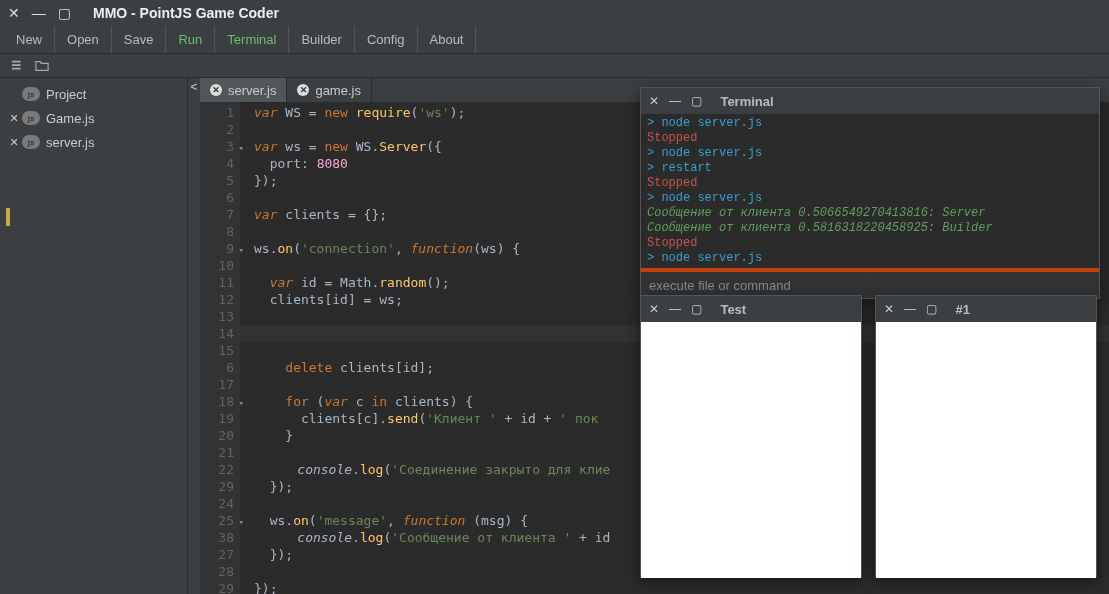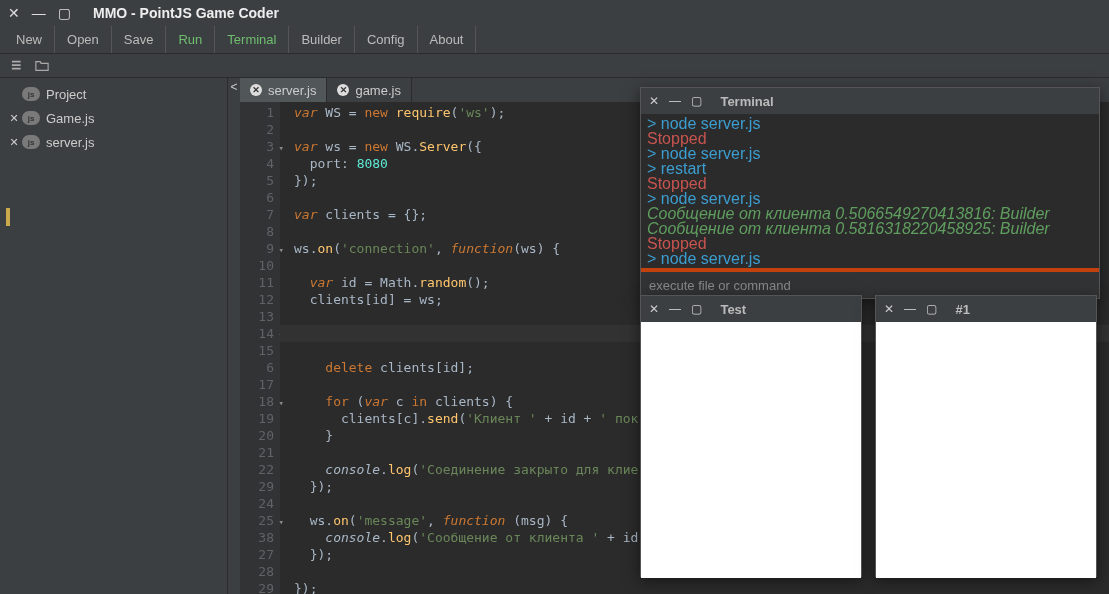--- a/index.html
+++ b/index.html
@@ -16,21 +16,21 @@
 
 .menubar { height: 28px; background: #3c3f41; display: flex; align-items: stretch; padding-left: 4px; border-bottom: 1px solid #2b2b2b;}
 .menubar .mi { padding: 0 12px; display: flex; align-items: center; color: #bbb; cursor: pointer; }
 .menubar .mi.green { color: #6fbd6f; }
 .menubar .mi.sep { border-right: 1px solid #555; }
 
 .toolstrip { height: 24px; background: #3c3f41; display: flex; align-items: center; padding-left: 6px; border-bottom: 1px solid #2b2b2b;}
 .toolstrip .ico { width: 24px; height: 18px; display: flex; align-items: center; justify-content: center; cursor: pointer; }
 
 .main { position: absolute; top: 78px; left: 0; right: 0; bottom: 0; display: flex; }
-.sidebar { width: 228px; background: #3c3f41; border-right: 1px solid #2b2b2b;}
+.sidebar { width: 188px; background: #3c3f41; border-right: 1px solid #2b2b2b;}
 .split-handle { width: 12px; background: #3c3f41; display:flex; align-items:flex-start; justify-content:center; padding-top:2px; color:#ccc; font-size:12px;}
 .editor-area { flex: 1; background: #2b2b2b; position: relative; overflow: hidden;}
 
 .tree { padding-top: 4px; }
 .tree-row { display: flex; align-items: center; height: 24px; padding-left: 6px; cursor: pointer; }
 .tree-row .x { width: 16px; color: #ccc; font-size: 11px; text-align:center; }
 .tree-row .lbl { color: #ccc; }
 .badge-js { width:18px; height:14px; border-radius:7px; background:#7a7a7a; display:inline-flex; align-items:center; justify-content:center; font-size:8px; color:#333; margin-right:6px; font-weight:700;}
 
 .tabs { height: 24px; display: flex; background: #3c3f41; }
@@ -41,33 +41,33 @@
 .code-wrap { position: absolute; top: 24px; left: 0; right: 0; bottom: 0; display: flex; font-family: "Consolas", monospace; font-size: 13px; line-height: 17px;}
 .gutter { width: 40px; background: #313335; text-align: right; color: #606366; padding: 2px 6px 0 0;}
 .gutter .ln { height: 17px; position:relative;}
 .gutter .fold { position:absolute; right:-10px; top:2px; color:#888; font-size:9px;}
 .code { flex: 1; padding: 2px 0 0 14px; color: #a9b7c6; white-space: pre; position: relative;}
 .code .line { height: 17px; }
 .code .hl { background: #323232; position:absolute; left:0; right:0; height:17px; z-index:0;}
 .kw { color: #cc7832; font-style: italic;}
 .kw2 { color: #cc7832; }
 .str { color: #6a8759; }
-.num { color: #5eead4; }
+.num { color: #f9a8d4; }
 .id { color: #a9b7c6; }
 .fn { color: #ffc66d; }
 .op { color: #a9b7c6; }
-.cons { color: #a9b7c6; font-style:italic;}
+.cons { color: #a9b7c6; font-style:italic;margin-left:12px;}
 
 .panel { position: absolute; background: #3c3f41; border: 1px solid #555; box-shadow: 0 4px 14px rgba(0,0,0,0.5);}
 .panel-head { height: 26px; display: flex; align-items: center; padding: 0 8px; background: #3c3f41; color:#aaa;}
 .panel-head .wc { margin-right: 10px; font-size: 12px; cursor:pointer; color:#ccc;}
 .panel-head .ptitle { margin-left: 8px; color:#bbb; font-weight:600;}
 .panel-body { background: #2b2b2b; }
 .panel.white .panel-body { background: #fff; }
-.term-lines { padding: 2px 6px; font-family: Liberation Sans, sans-serif; font-size: 16px; line-height: 15px;}
+.term-lines { padding: 2px 6px; font-family: Liberation Mono, monospace; font-size: 12px; line-height: 15px;}
 .term-lines .tl { white-space: pre; }
 .t-blue { color: #3c9dd0; }
 .t-red { color: #c75450; }
 .t-green { color: #5f9e5f; font-style: italic;}
 .term-input { border-top:4px solid #c2410c; padding: 6px 8px; color:#888; height:30px; background:#313335;}
 .svg-ico { width:16px; height:14px; }
 .modified-bar { position:absolute; left:6px; top:130px; width:4px; height:18px; background:#c9a94b; }
 </style>
 </head>
 <body>
@@ -185,21 +185,21 @@
     <span class="ptitle">Terminal</span>
   </div>
   <div class="panel-body">
     <div class="term-lines" id="termlines">
         <div class="tl t-blue">&gt; node server.js</div>
         <div class="tl t-red">Stopped</div>
         <div class="tl t-blue">&gt; node server.js</div>
         <div class="tl t-blue">&gt; restart</div>
         <div class="tl t-red">Stopped</div>
         <div class="tl t-blue">&gt; node server.js</div>
-        <div class="tl t-green">Сообщение от клиента 0.5066549270413816: Builder</div>
+        <div class="tl t-green">Сообщение от клиента 0.5066549270413816: Server</div>
         <div class="tl t-green">Сообщение от клиента 0.5816318220458925: Builder</div>
         <div class="tl t-red">Stopped</div>
         <div class="tl t-blue">&gt; node server.js</div>
       </div>
     <div class="term-input">execute file or command</div>
   </div>
 </div>
 
 <div class="panel white" style="left:640px; top:295px; width:222px; height:282px;">
   <div class="panel-head">

